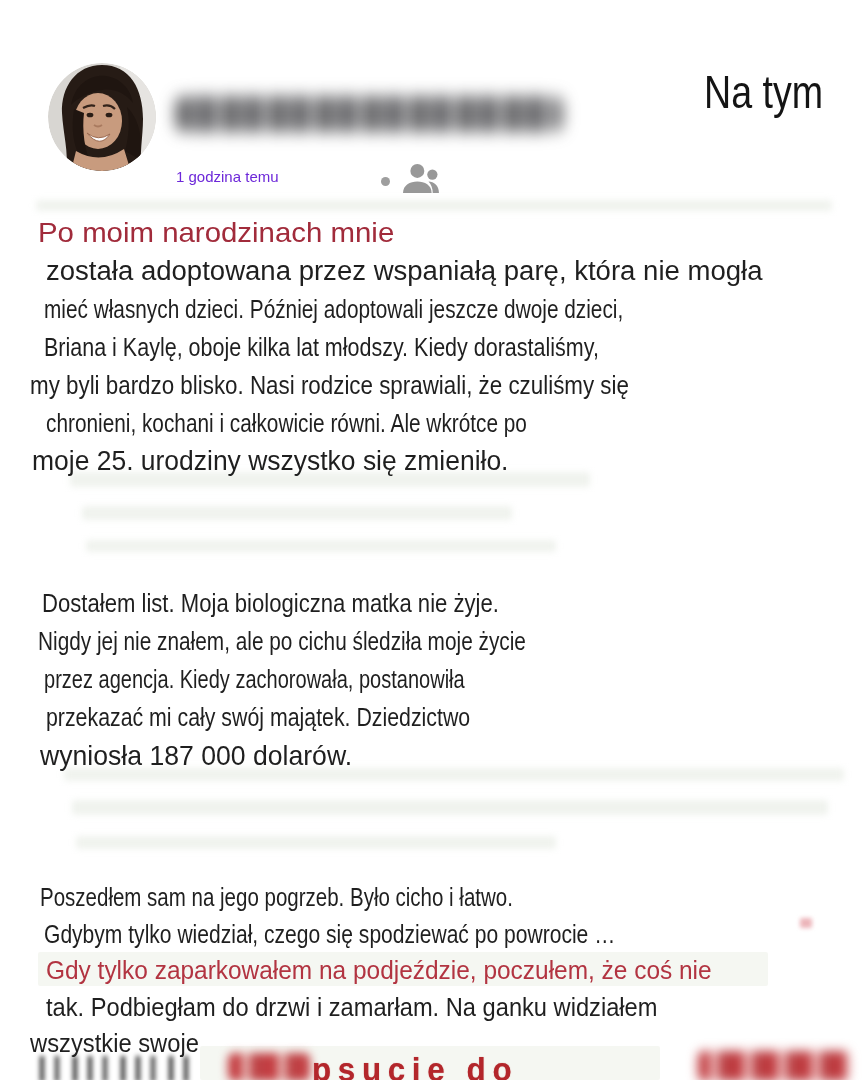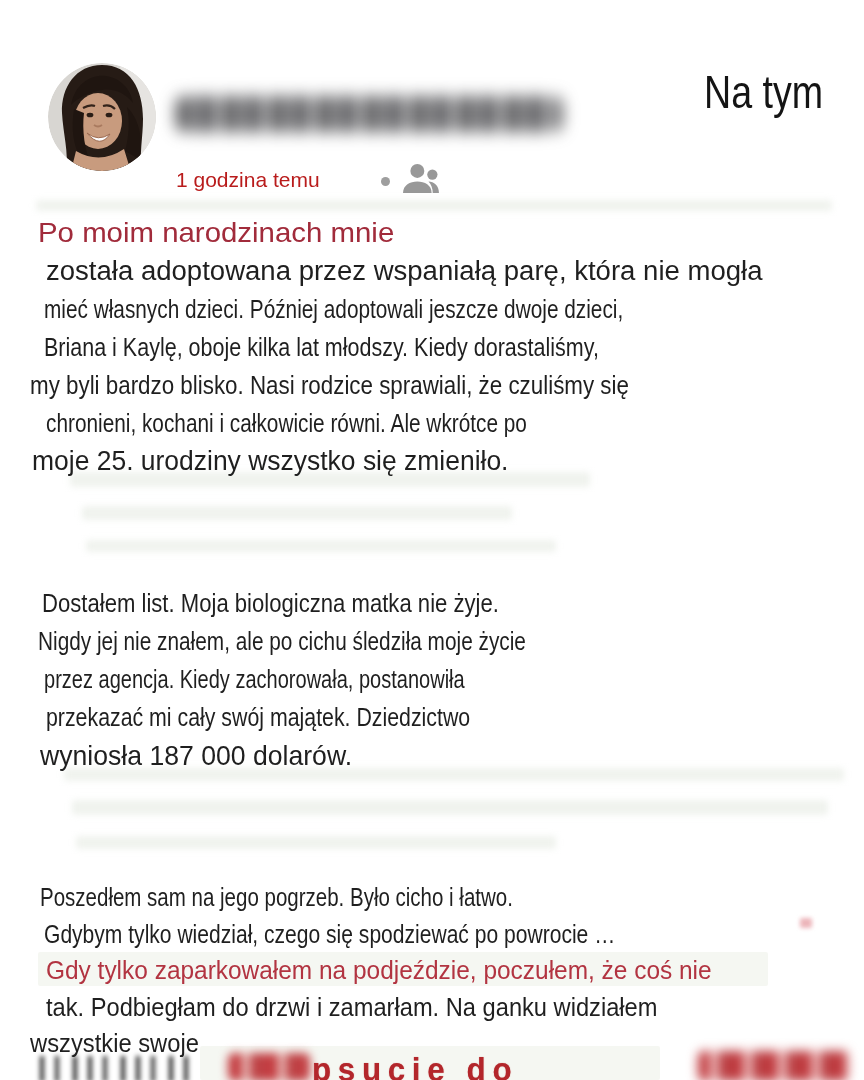--- a/index.html
+++ b/index.html
@@ -17,21 +17,21 @@
   
   .avatar{position:absolute;left:48px;top:63px;width:108px;height:108px;border-radius:50%;overflow:hidden;}
   .avatar svg{display:block;width:108px;height:108px;}
   .uname-blur{
     position:absolute;left:176px;top:96px;width:386px;height:36px;border-radius:9px;
     background:repeating-linear-gradient(90deg,
       rgba(55,55,58,.85) 0 15px, rgba(125,125,128,.50) 15px 22px,
       rgba(70,70,74,.88) 22px 39px, rgba(150,150,152,.38) 39px 47px);
     filter:blur(8px);
   }
-  .timestamp{position:absolute;left:176px;top:168px;font-size:21px;color:#b91c1c;}
+  .timestamp{position:absolute;left:176px;top:168px;font-size:15px;color:#6d28d9;}
   .dot-sep{position:absolute;left:381px;top:177px;width:9px;height:9px;border-radius:50%;background:#9e9e9e;}
   .group-ico{position:absolute;left:399px;top:160px;width:44px;height:38px;}
   .corner{
     position:absolute;left:704px;top:64px;font-size:47px;color:#141414;
     transform:scaleX(.80);transform-origin:left top;letter-spacing:0px;white-space:nowrap;
   }
   
   .ghost{position:absolute;background:rgba(226,232,221,.50);filter:blur(3px);border-radius:3px;}
   .band{position:absolute;background:rgba(236,240,231,.55);border-radius:2px;}
   

